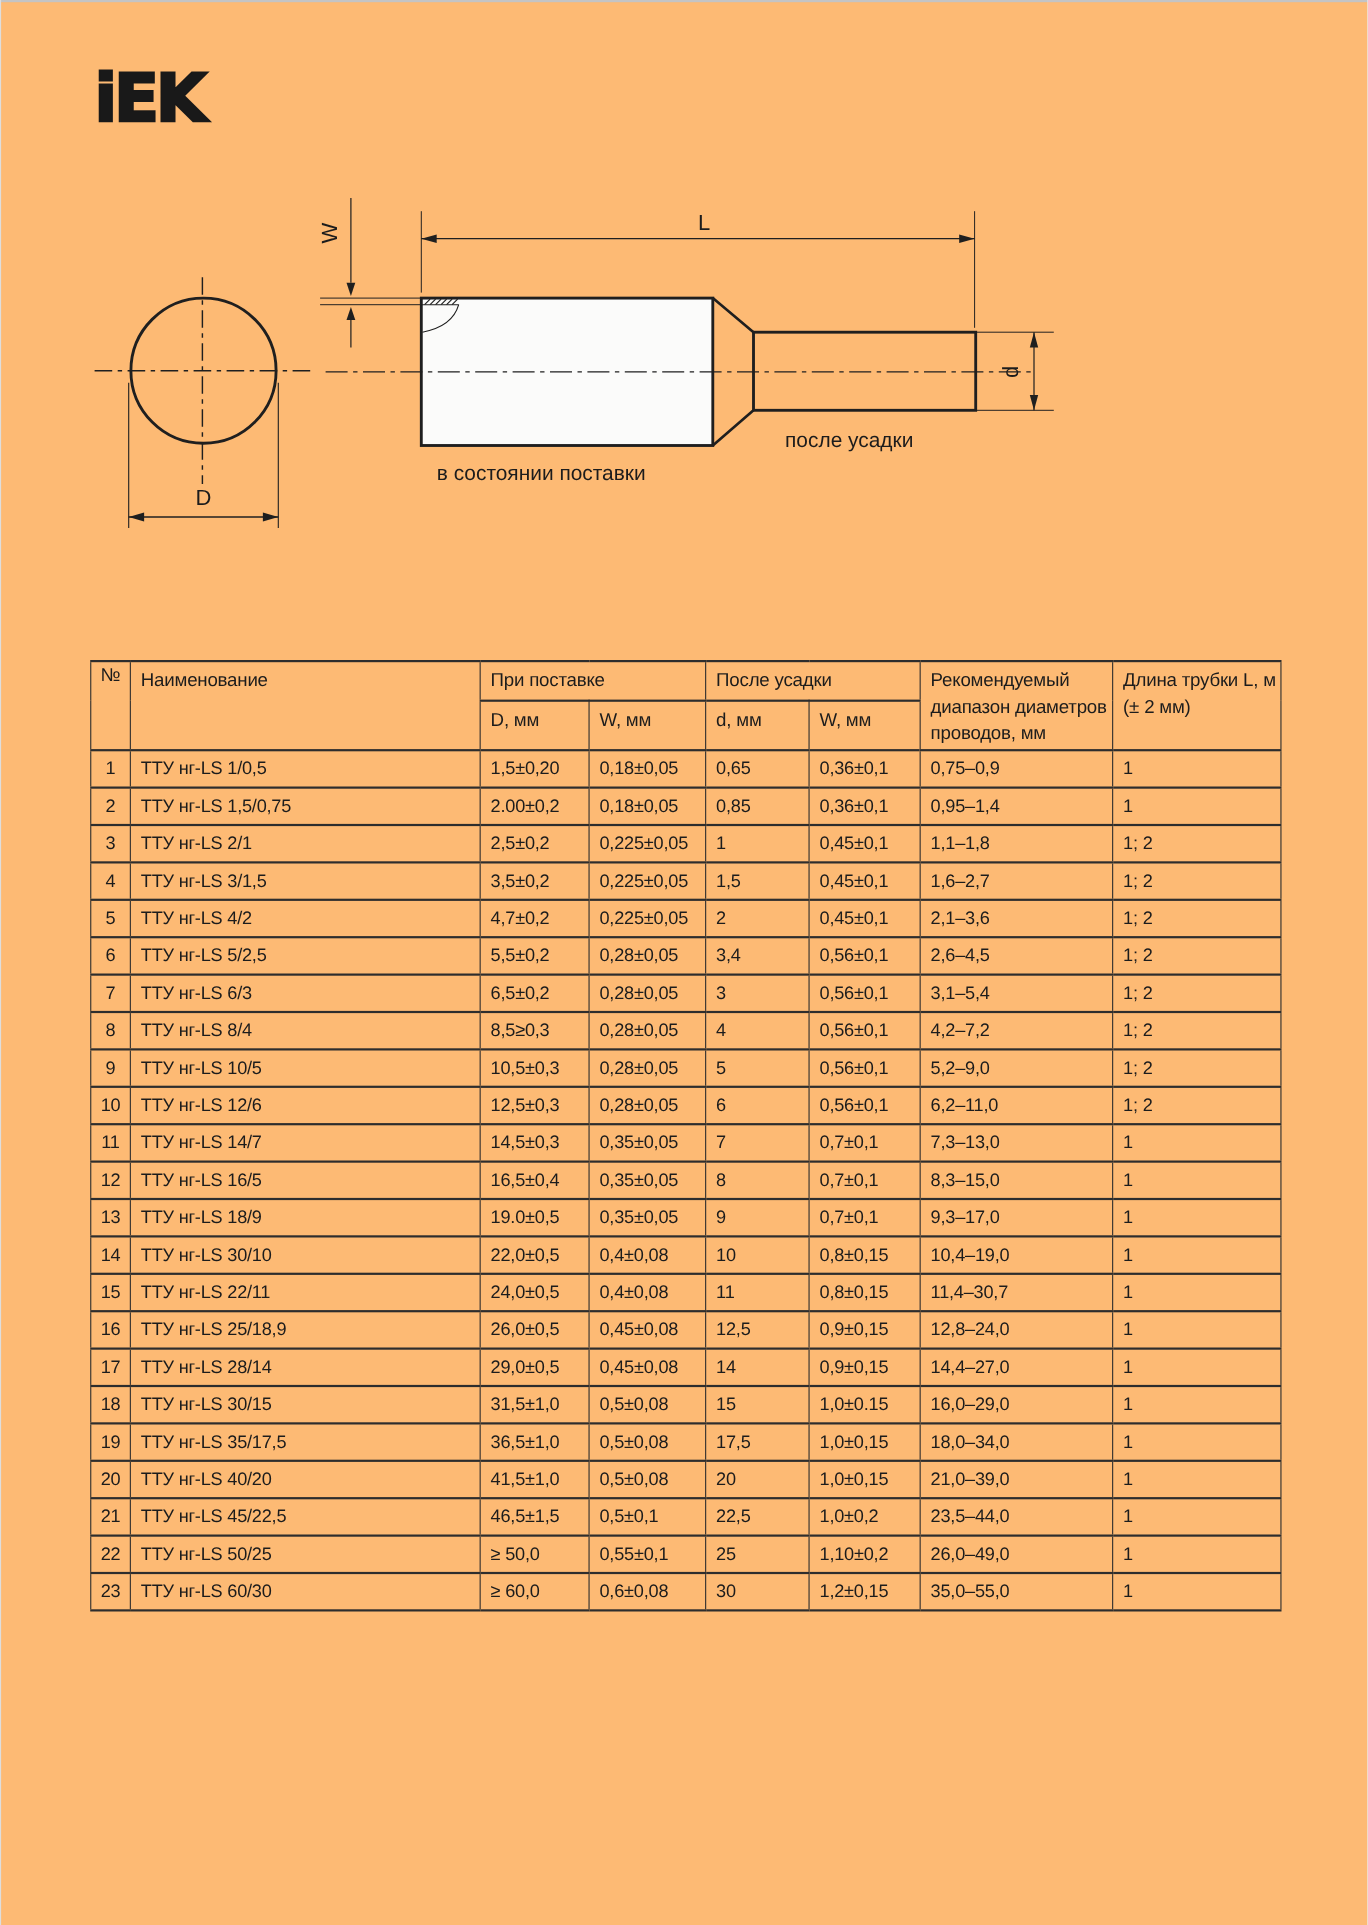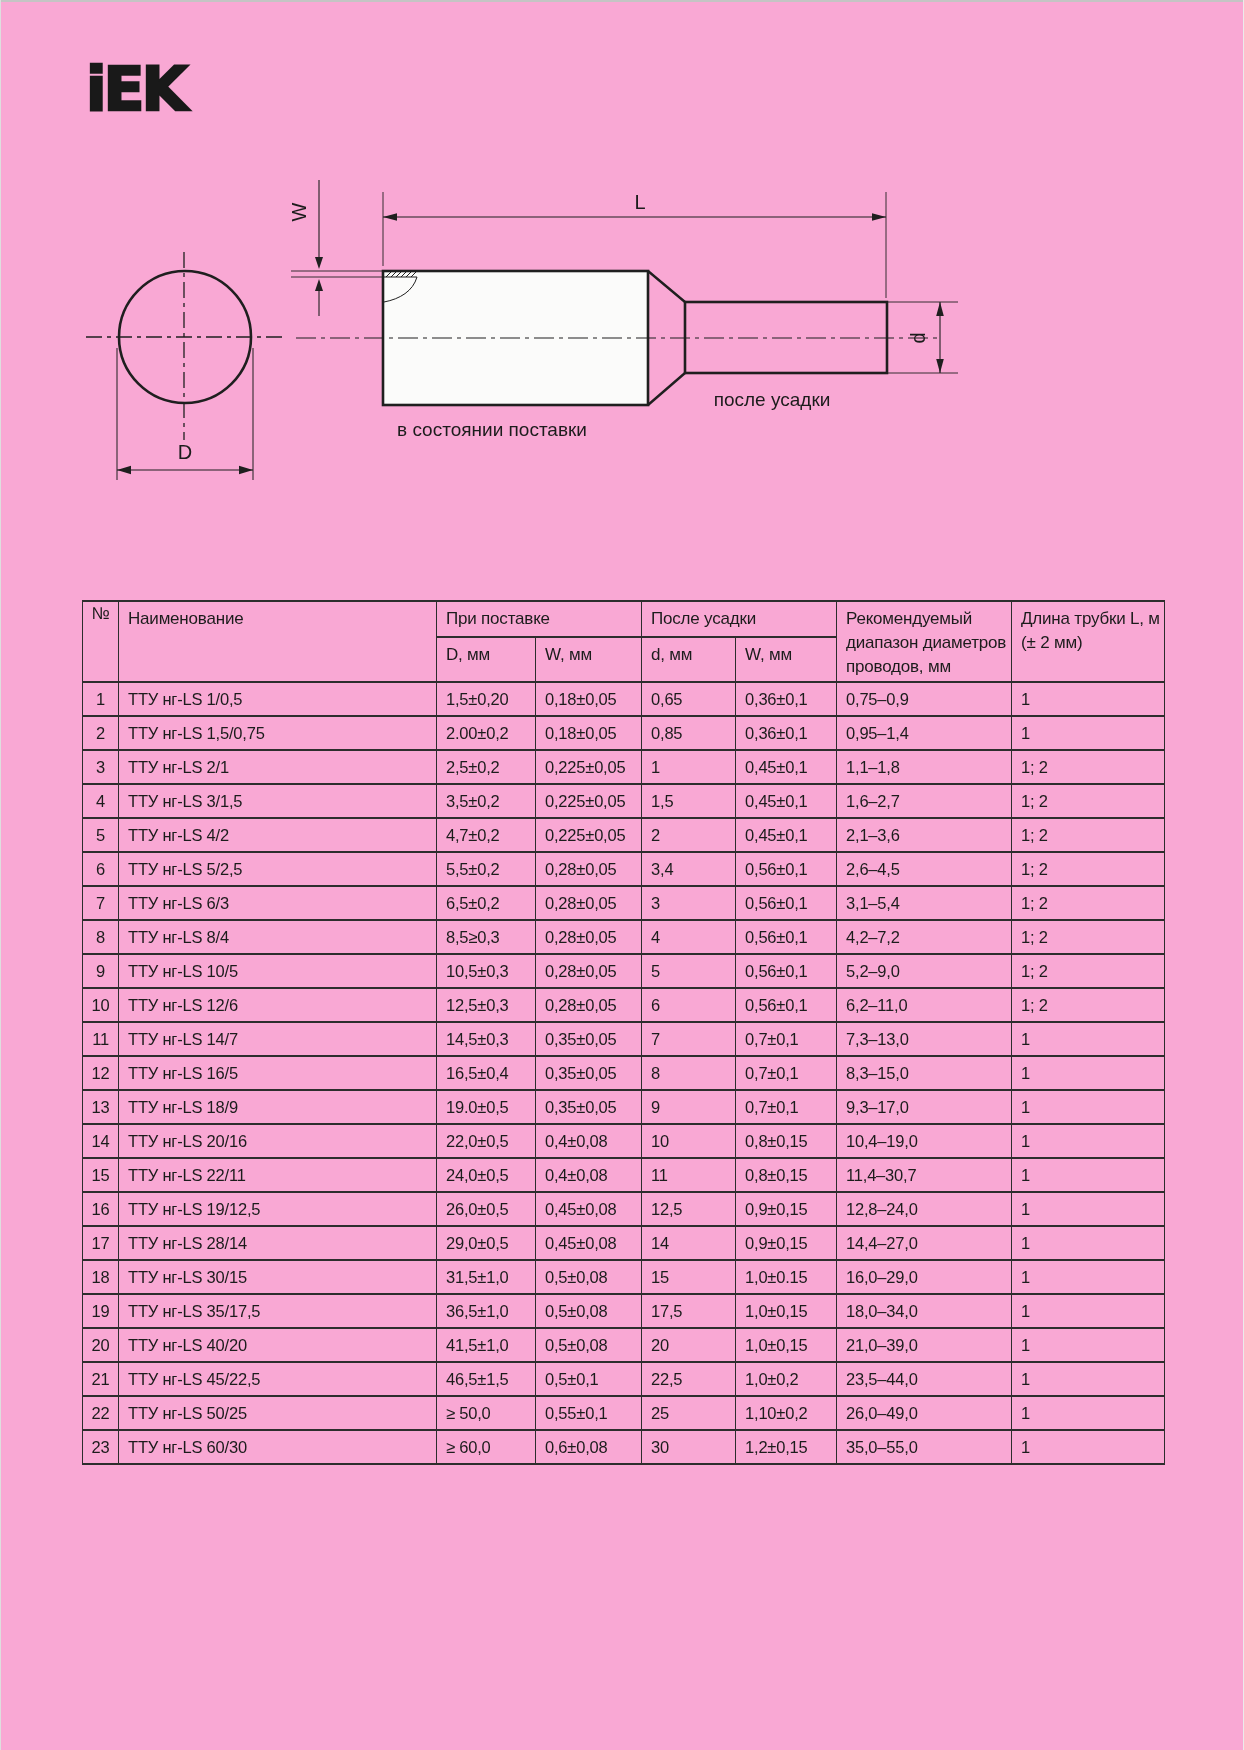--- a/index.html
+++ b/index.html
@@ -1,21 +1,21 @@
 <!DOCTYPE html>
 <html><head>
 <meta charset="utf-8">
 <style>
   html,body{margin:0;padding:0;}
   body{background:#888;}
   .page{
     position:relative;
     width:1244px;height:1750px;
     margin:0 auto;
-    background:#f9a8d4;
+    background:#fdba74;
     overflow:hidden;
     font-family:"Liberation Sans","DejaVu Sans",sans-serif;
     color:#1e1e1e;
   }
   .scan-edge-top{position:absolute;top:0;left:0;width:100%;height:2px;background:#c4c4c4;}
   .scan-edge-left{position:absolute;top:0;left:0;width:1px;height:100%;background:#dedede;}
   .scan-edge-right{position:absolute;top:0;right:0;width:1px;height:100%;background:#ebebeb;}
 
   .logo-svg{position:absolute;left:84px;top:50px;}
   .logo-text{
@@ -283,41 +283,41 @@
           <td>ТТУ нг-LS 18/9</td>
           <td>19.0±0,5</td>
           <td>0,35±0,05</td>
           <td>9</td>
           <td>0,7±0,1</td>
           <td>9,3–17,0</td>
           <td>1</td>
         </tr>
         <tr>
           <td class="c-num">14</td>
-          <td>ТТУ нг-LS 20/16</td>
+          <td>ТТУ нг-LS 30/10</td>
           <td>22,0±0,5</td>
           <td>0,4±0,08</td>
           <td>10</td>
           <td>0,8±0,15</td>
           <td>10,4–19,0</td>
           <td>1</td>
         </tr>
         <tr>
           <td class="c-num">15</td>
           <td>ТТУ нг-LS 22/11</td>
           <td>24,0±0,5</td>
           <td>0,4±0,08</td>
           <td>11</td>
           <td>0,8±0,15</td>
           <td>11,4–30,7</td>
           <td>1</td>
         </tr>
         <tr>
           <td class="c-num">16</td>
-          <td>ТТУ нг-LS 19/12,5</td>
+          <td>ТТУ нг-LS 25/18,9</td>
           <td>26,0±0,5</td>
           <td>0,45±0,08</td>
           <td>12,5</td>
           <td>0,9±0,15</td>
           <td>12,8–24,0</td>
           <td>1</td>
         </tr>
         <tr>
           <td class="c-num">17</td>
           <td>ТТУ нг-LS 28/14</td>

